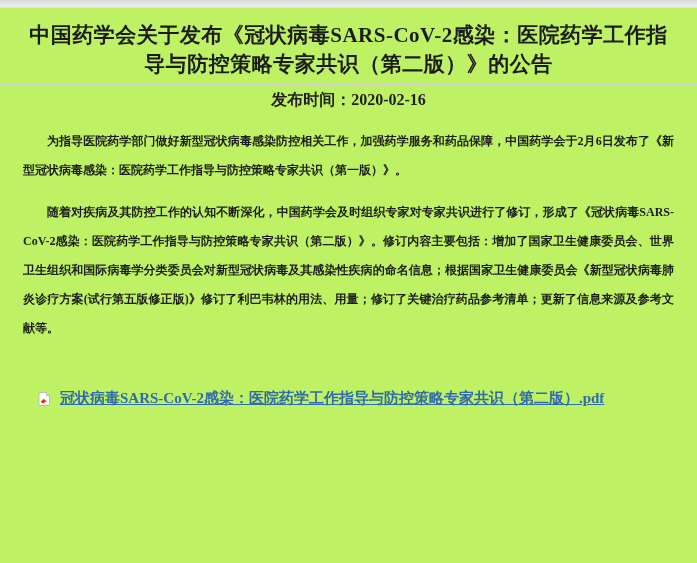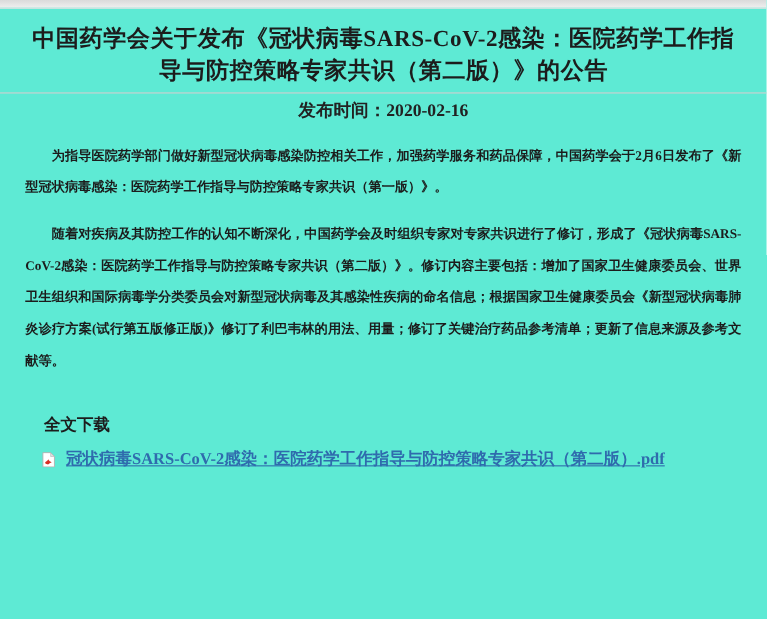--- a/index.html
+++ b/index.html
@@ -4,21 +4,21 @@
 <style>
   html, body {
     margin: 0;
     padding: 0;
     background: #ffffff;
   }
   .page {
     position: relative;
     width: 697px;
     height: 563px;
-    background: #5eead4;
+    background: #bef264;
     overflow: hidden;
     font-family: "Liberation Serif", "DejaVu Serif", serif;
     color: #1c1c1c;
   }
   .top-bar {
     width: 100%;
     height: 7px;
     background: linear-gradient(#dadada, #efefef);
     border-bottom: 1px solid #e2e2e2;
   }
@@ -92,21 +92,20 @@
   <div class="meta">
     <span>发布时间：</span><span>2020-02-16</span>
   </div>
 
   <div class="body-text">
     <p>为指导医院药学部门做好新型冠状病毒感染防控相关工作，加强药学服务和药品保障，中国药学会于2月6日发布了《新型冠状病毒感染：医院药学工作指导与防控策略专家共识（第一版）》。</p>
     <p>随着对疾病及其防控工作的认知不断深化，中国药学会及时组织专家对专家共识进行了修订，形成了《冠状病毒SARS-CoV-2感染：医院药学工作指导与防控策略专家共识（第二版）》。修订内容主要包括：增加了国家卫生健康委员会、世界卫生组织和国际病毒学分类委员会对新型冠状病毒及其感染性疾病的命名信息；根据国家卫生健康委员会《新型冠状病毒肺炎诊疗方案(试行第五版修正版)》修订了利巴韦林的用法、用量；修订了关键治疗药品参考清单；更新了信息来源及参考文献等。</p>
   </div>
 
   <div class="download-section">
-    <div class="dl-label">全文下载</div>
     <a class="pdf-link" style="color:#2f6bad">
       <span class="pdf-icon">
         <svg width="12" height="14" viewBox="0 0 12 14" xmlns="http://www.w3.org/2000/svg">
           <path d="M1 0.5 h7 l3.5 3.5 v9.5 h-10.5 z" fill="#ffffff" stroke="#b0b0b0" stroke-width="0.8"></path>
           <path d="M8 0.5 l3.5 3.5 h-3.5 z" fill="#e0e0e0" stroke="#b0b0b0" stroke-width="0.5"></path>
           <path d="M3.2 10.2 c-0.7-1.3 2.1-1.9 2.7-3.6 0.5 1.4 2 2.4 3.1 2.7 -1.3 0.4-2.4 1.1-3.3 2 -0.9-0.2-2.1-0.6-2.5-1.1z" fill="#d93025"></path>
         </svg>
       </span>
       <span>冠状病毒SARS-CoV-2感染：医院药学工作指导与防控策略专家共识（第二版）.pdf</span>
     </a>

